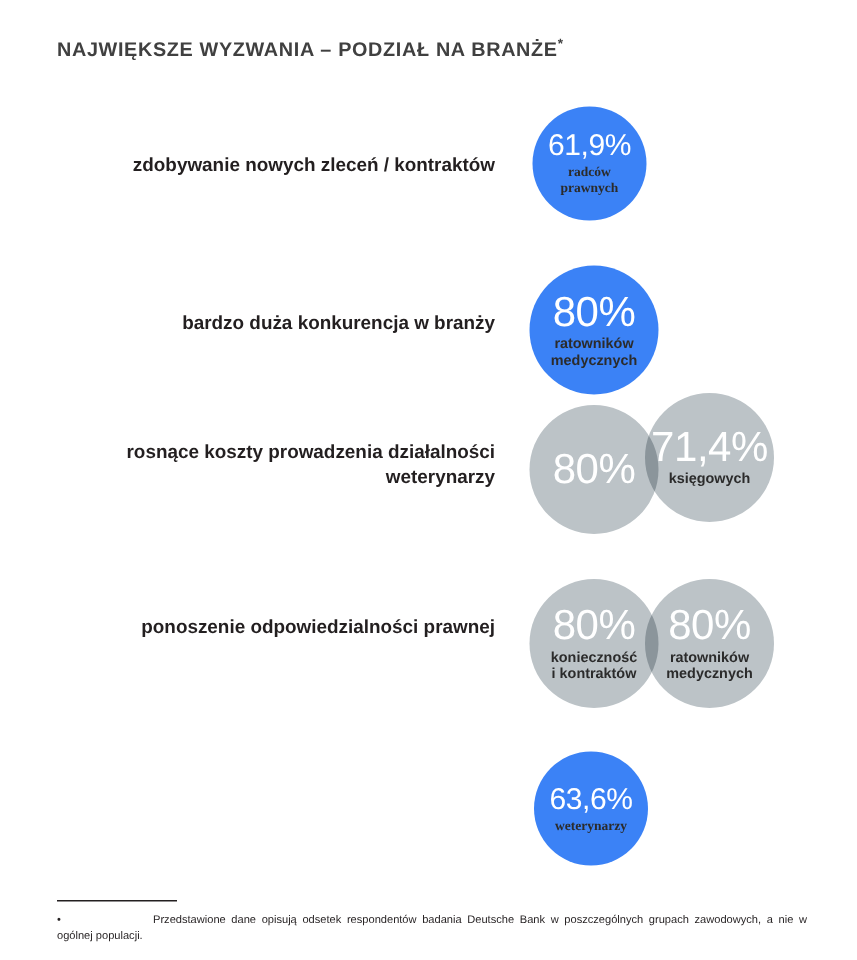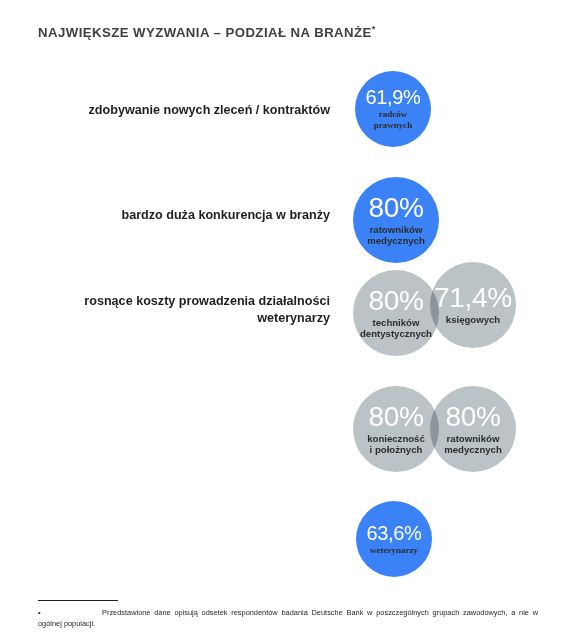--- a/index.html
+++ b/index.html
@@ -173,44 +173,40 @@
   </div>
 
   <div class="row" style="top:262px;height:108px;">
     <div class="row-label" style="top:31px;">
       <span>rosnące koszty prowadzenia działalności</span><br>
       <span>weterynarzy</span>
     </div>
     <div class="bubble-group">
       <div class="bubble b-md blend" style="left:13px; top:8px;">
         <span class="pct">80%</span>
-        <span class="who">
-          <span>techników</span><br>
-          <span>dentystycznych</span>
-        </span>
       </div>
       <div class="bubble b-md blend" style="left:90px; top:0px;">
         <span class="pct">71,4%</span>
         <span class="who">
           <span>księgowych</span>
         </span>
       </div>
     </div>
   </div>
 
   <div class="row" style="top:378px;height:112px;">
     <div class="row-label" style="top:32px;">
-      <br>
+      <span>ponoszenie odpowiedzialności prawnej</span><br>
     </div>
     <div class="bubble-group">
       <div class="bubble b-md blend" style="left:13px; top:8px;">
         <span class="pct">80%</span>
         <span class="who">
           <span>konieczność</span><br>
-          <span>i położnych</span>
+          <span>i kontraktów</span>
         </span>
       </div>
       <div class="bubble b-md blend" style="left:90px; top:8px;">
         <span class="pct">80%</span>
         <span class="who">
           <span>ratowników</span><br>
           <span>medycznych</span>
         </span>
       </div>
     </div>

